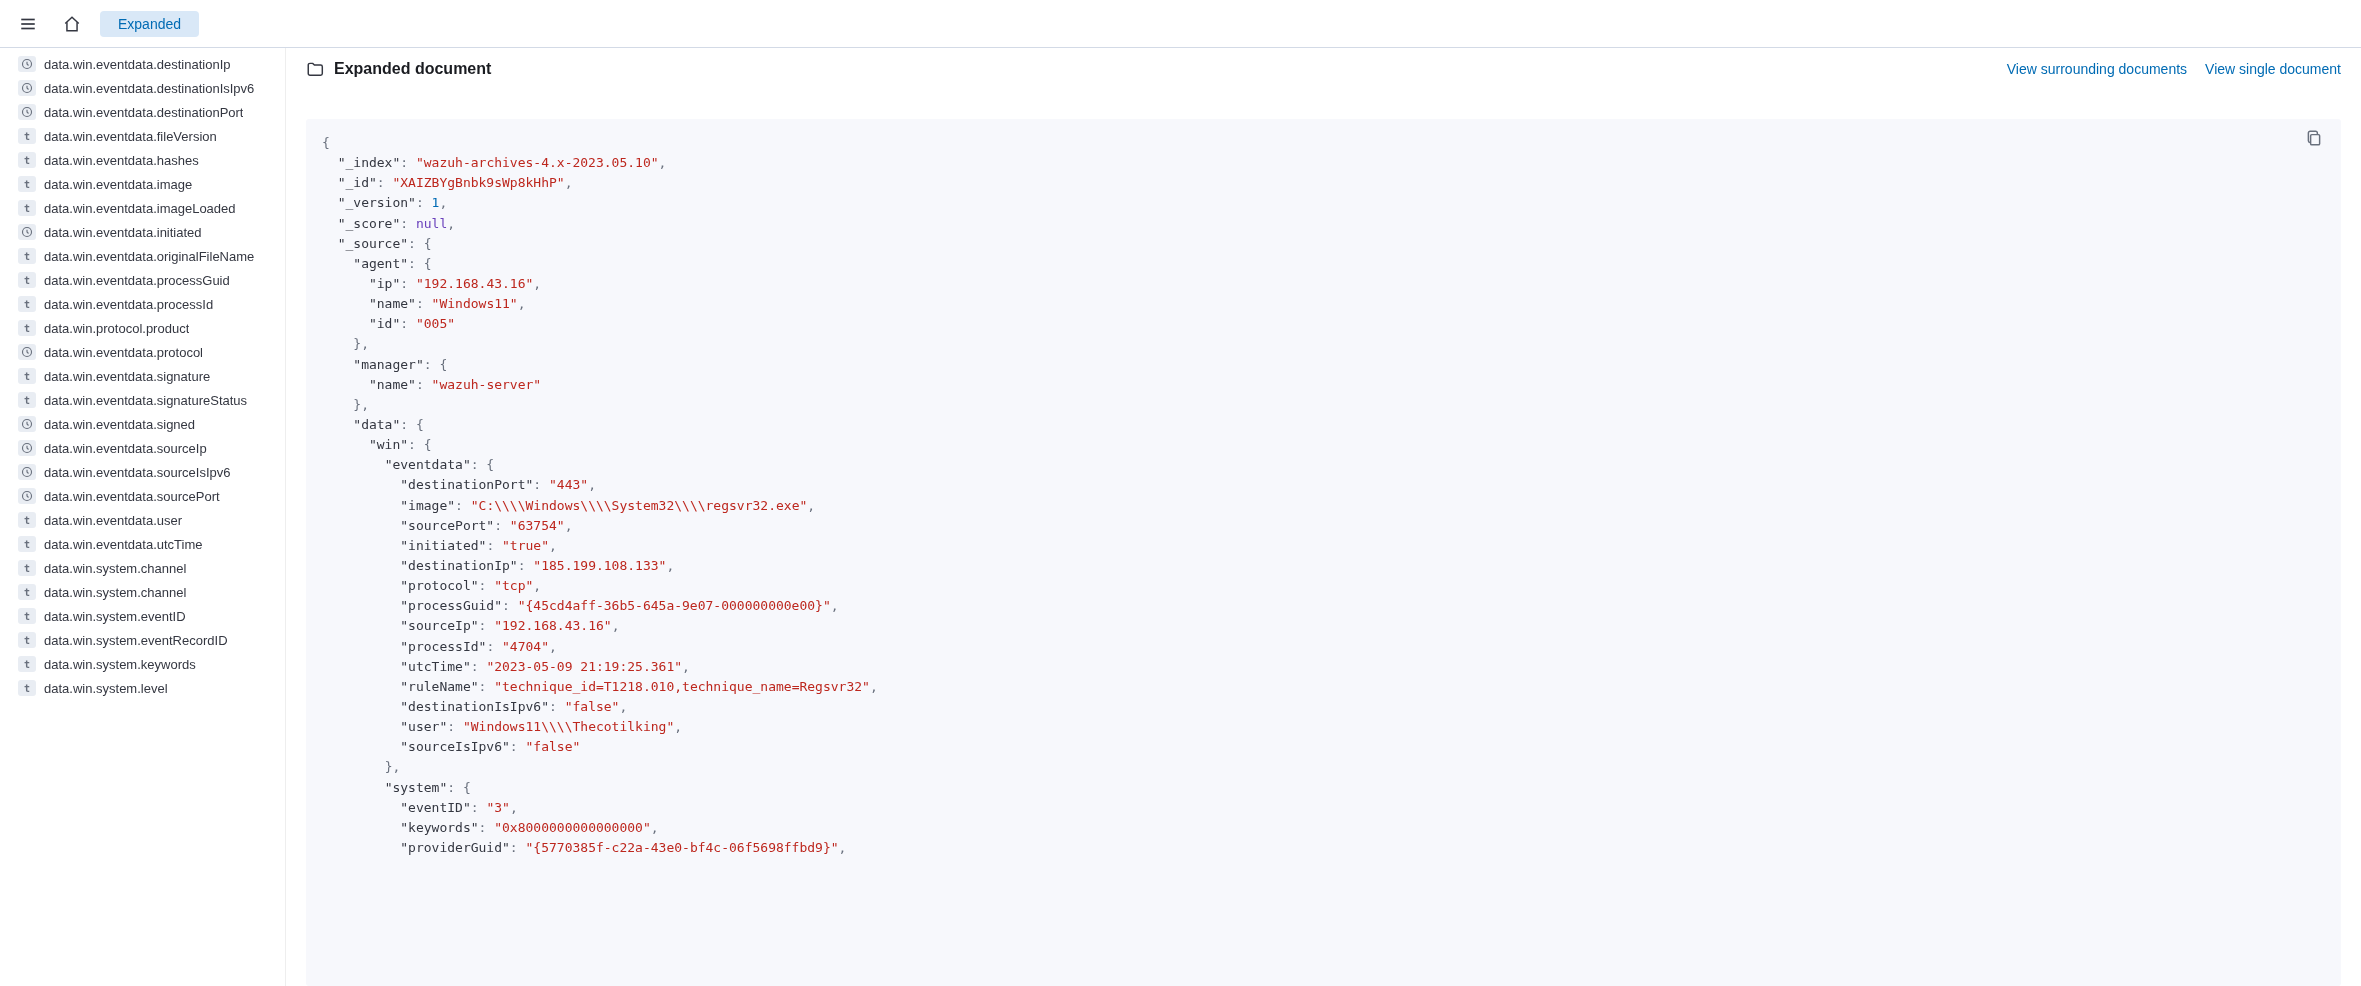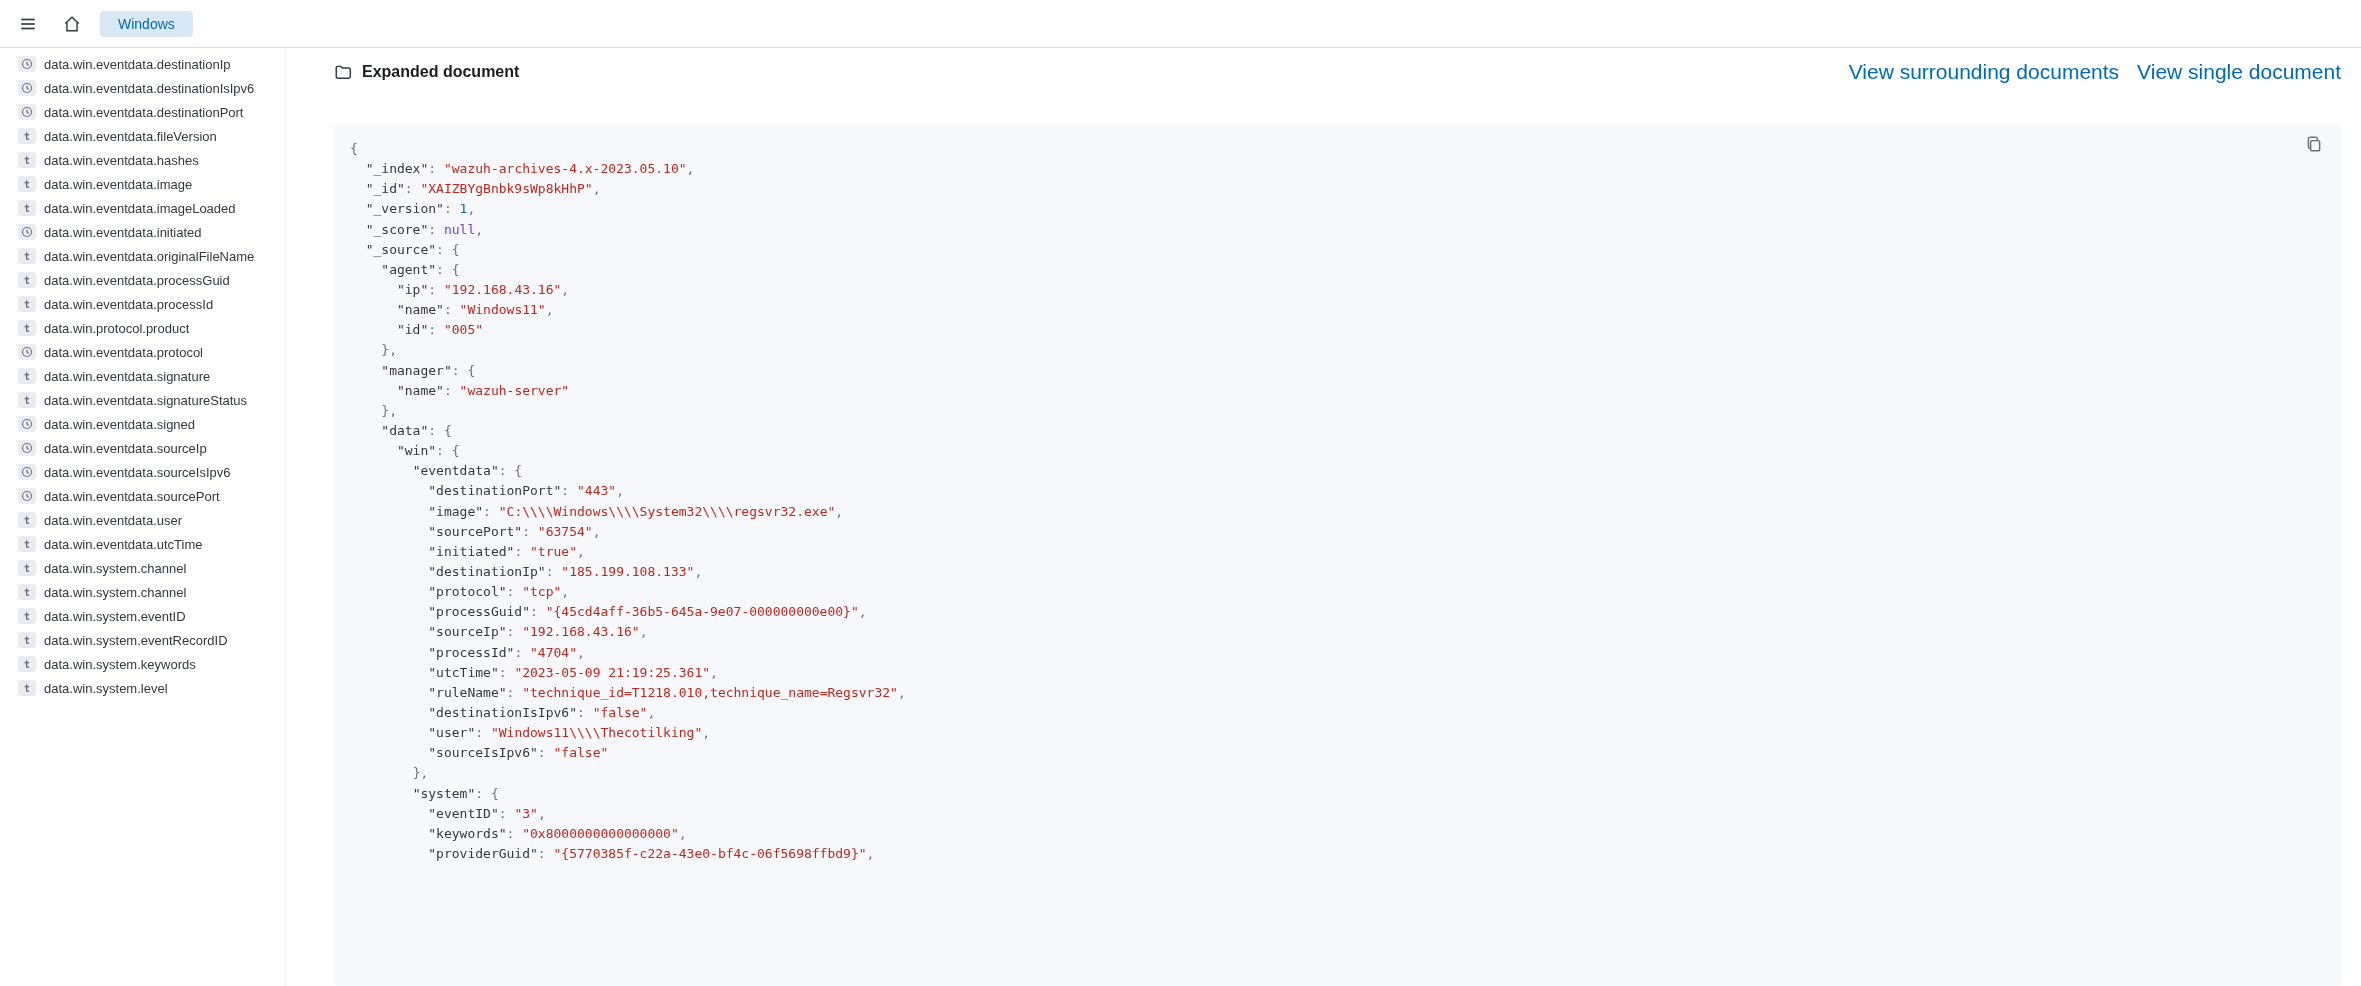--- a/index.html
+++ b/index.html
@@ -6,34 +6,34 @@
 body { font-family:-apple-system,BlinkMacSystemFont,"Segoe UI",Helvetica,Arial,sans-serif; font-size:14px; color:#343741; background:#fff; overflow:hidden; }
 
 .topbar { display:flex; align-items:center; height:48px; padding:0 12px; border-bottom:1px solid #d3dae6; }
 .topbar-left { display:flex; align-items:center; gap:12px; }
 .icon-btn { width:32px; height:32px; display:flex; align-items:center; justify-content:center; cursor:pointer; color:#343741; border-radius:4px; }
 .discover-badge { background:#d9e8f7; color:#006bb4; padding:5px 18px; border-radius:4px; font-size:14px; font-weight:500; }
 .topbar-right { margin-left:auto; display:flex; align-items:center; gap:20px; }
 .topbar-link { color:#006bb4; font-size:14px; cursor:pointer; }
 .avatar { width:30px; height:30px; border-radius:50%; background:#f5d43e; display:flex; align-items:center; justify-content:center; font-size:13px; color:#333; }
 
-.layout { display:flex; height:calc(100vh - 48px);gap:28px; }
+.layout { display:flex; height:calc(100vh - 48px); }
 
 .sidebar { width:286px; overflow-y:auto; padding:4px 0 10px 12px; border-right:1px solid #eee; }
 .field-row { display:flex; align-items:center; gap:8px; padding:4px 6px; font-size:13px; color:#343741; cursor:pointer; border-radius:3px; }
 .field-type { width:18px; height:16px; display:flex; align-items:center; justify-content:center; font-size:10px; font-weight:700; border-radius:3px; color:#69707d; background:#e9edf3; font-family:monospace; }
 .field-type.clock svg { width:12px; height:12px; }
 .field-name { white-space:nowrap; overflow:hidden; text-overflow:ellipsis; }
 
 .main { flex:1; display:flex; flex-direction:column; padding:12px 20px 0 20px; overflow:hidden; }
 
 .panel-header { display:flex; align-items:center; margin-bottom:31px; gap:10px; }
 .panel-title { font-size:16px; font-weight:600; color:#1a1c21; }
 .panel-links { margin-left:auto; display:flex; gap:18px; }
-.panel-link { color:#006bb4; font-size:21px; cursor:pointer; }
+.panel-link { color:#006bb4; font-size:14px; cursor:pointer; }
 
 .tabs { display:flex; gap:0; border-bottom:1px solid #d3dae6; }
 .tab { padding:10px 18px; font-size:15px; color:#343741; cursor:pointer; border-bottom:2px solid transparent; }
 .tab.active { color:#006bb4; border-bottom:2px solid #006bb4; text-decoration:underline; }
 
 .json-box { position:relative; flex:1; background:#f7f8fc; margin-top:10px; padding:14px 16px; overflow:auto; border-radius:3px; }
 .json-pre { font-family:"Menlo","Consolas",monospace; font-size:13px; line-height:1.55; white-space:pre; color:#343741; }
 .copy-btn { position:absolute; top:10px; right:14px; width:22px; height:22px; cursor:pointer; color:#69707d; }
 
 .tok-key { color:#343741; }
@@ -53,21 +53,21 @@
           <line x1="2" y1="8" x2="14" y2="8"></line>
           <line x1="2" y1="12" x2="14" y2="12"></line>
         </svg>
     </div>
     <div class="icon-btn">
       <svg width="18" height="18" viewBox="0 0 16 16" fill="none" stroke="currentColor" stroke-width="1.3">
           <path d="M2 7.5 8 2l6 5.5"></path>
           <path d="M3.5 6.5V14h9V6.5"></path>
         </svg>
     </div>
-    <div class="discover-badge">Windows</div>
+    <div class="discover-badge">Expanded</div>
   </div>
 </div>
 
 <div class="layout">
 
   <div class="sidebar" id="sidebar">
       <div class="field-row">
         <span class="field-type clock">
           <svg width="12" height="12" viewBox="0 0 16 16" fill="none" stroke="#69707d" stroke-width="1.5">
             <circle cx="8" cy="8" r="6"></circle>

